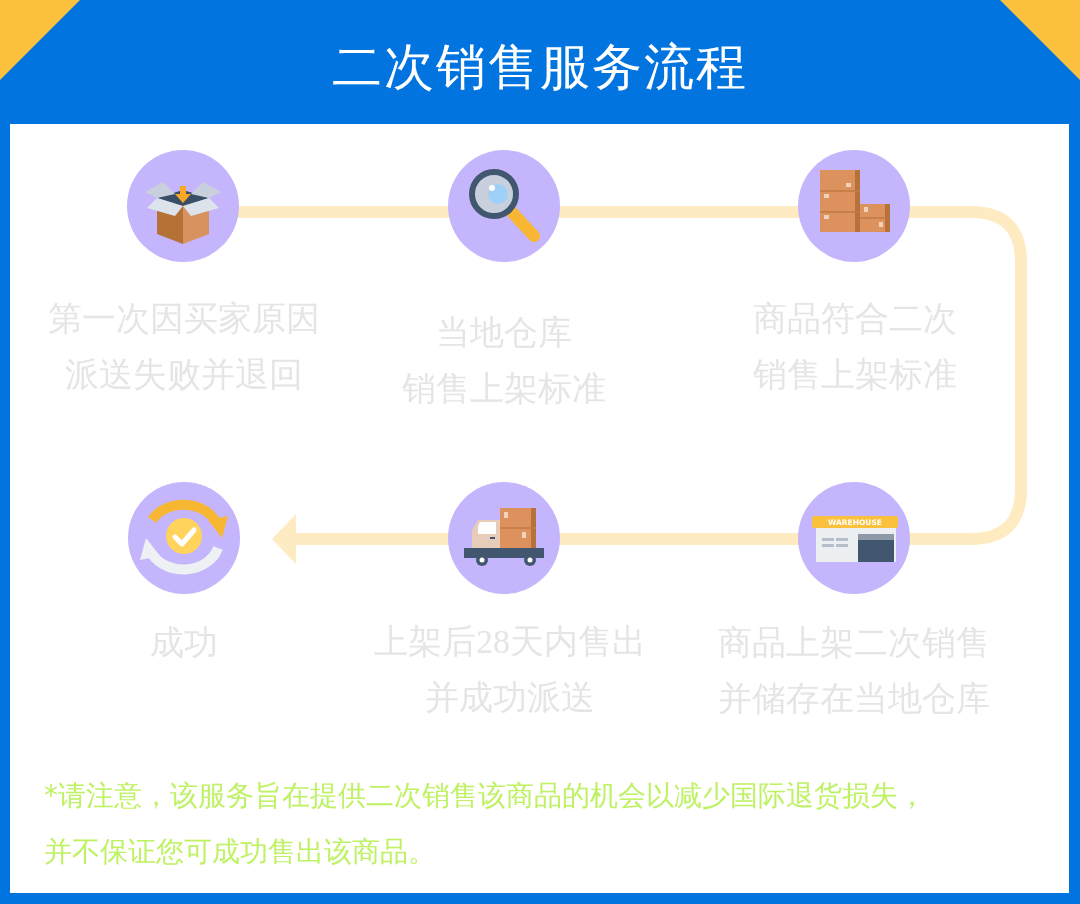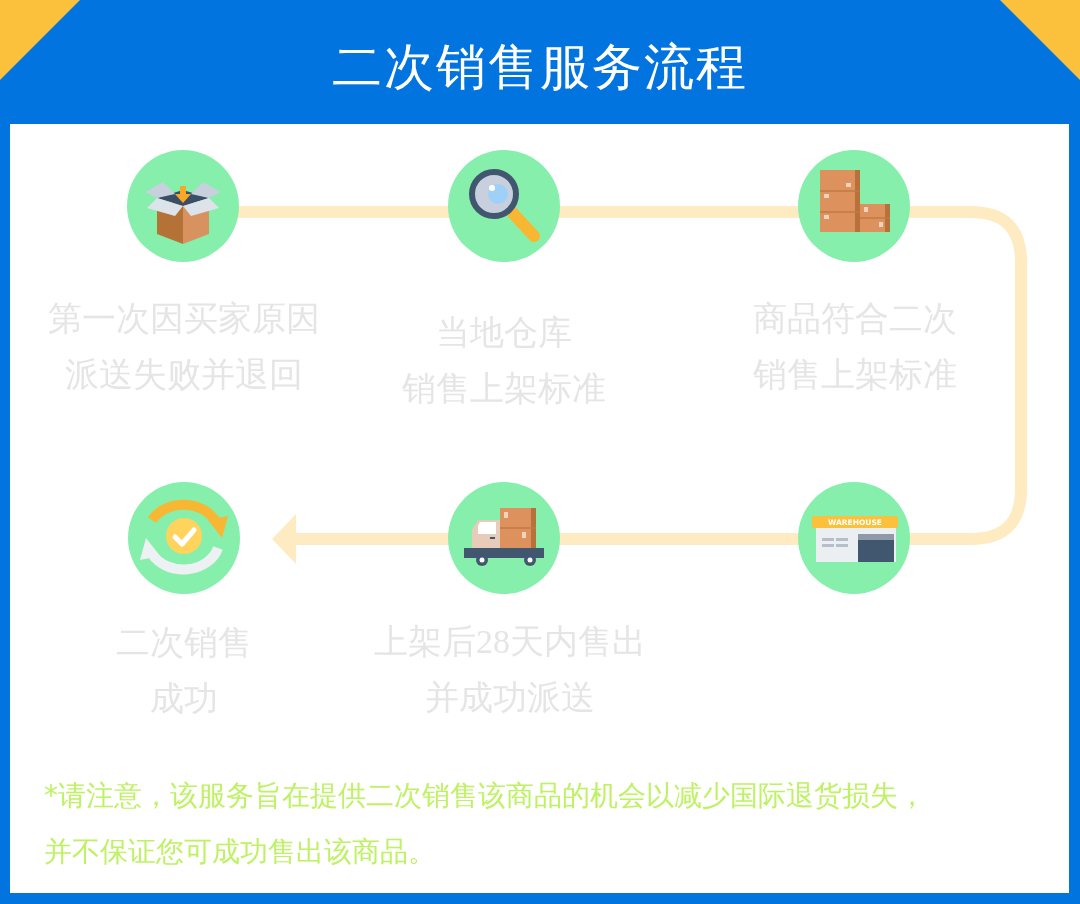--- a/index.html
+++ b/index.html
@@ -13,21 +13,21 @@
     position: absolute; left: 0; top: 36px; width: 1080px; text-align: center;
     color: #ffffff; font-size: 50px; font-weight: normal; letter-spacing: 2px; line-height: 62px;
   }
   .panel {
     position: absolute; left: 10px; top: 124px; width: 1059px; height: 769px;
     background: #ffffff;
   }
   svg.connectors { position: absolute; left: 0; top: 0; }
   .step-icon {
     position: absolute; width: 112px; height: 112px; border-radius: 50%;
-    background: #86efac; overflow: hidden;
+    background: #c4b5fd; overflow: hidden;
   }
   .step-icon svg { position: absolute; left: 0; top: 0; width: 112px; height: 112px; }
   .step-text {
     position: absolute; width: 340px; text-align: center;
     color: #e5e5e5; font-size: 34px; line-height: 56px; font-weight: 500;
   }
   .note {
     position: absolute; left: 44px; top: 768px; width: 1010px;
     color: #bef264; font-size: 28px; line-height: 56px;
   }
@@ -105,20 +105,24 @@
       <text x="57" y="43" text-anchor="middle" font-size="7.5" font-weight="bold" fill="#ffffff" font-family="DejaVu Sans, sans-serif">WAREHOUSE</text>
       <rect x="18" y="46" width="80" height="34" fill="#eceff2"></rect>
       <rect x="24" y="56" width="12" height="3" fill="#b6bfc9"></rect>
       <rect x="38" y="56" width="12" height="3" fill="#b6bfc9"></rect>
       <rect x="24" y="62" width="12" height="3" fill="#b6bfc9"></rect>
       <rect x="38" y="62" width="12" height="3" fill="#b6bfc9"></rect>
       <rect x="60" y="52" width="36" height="28" fill="#8e9aa7"></rect>
       <rect x="60" y="58" width="36" height="22" fill="#40576f"></rect>
     </svg>
   </div>
+  <div class="step-text" style="left:684px;top:614px;">
+    <div>商品上架二次销售</div>
+    <div>并储存在当地仓库</div>
+  </div>
 
   <div class="step-icon" style="left:448px;top:482px;">
     <svg viewBox="0 0 112 112">
       <rect x="52" y="26" width="36" height="40" fill="#dd915d"></rect>
       <rect x="83" y="26" width="5" height="40" fill="#b6723a"></rect>
       <line x1="52" y1="46" x2="88" y2="46" stroke="#c27a45" stroke-width="1.5"></line>
       <rect x="56" y="30" width="4" height="6" fill="#f1d2bc"></rect>
       <rect x="74" y="50" width="4" height="6" fill="#f1d2bc"></rect>
       <path d="M 24 66 L 24 48 L 30 38 L 52 38 L 52 66 Z" fill="#e8ccba"></path>
       <path d="M 32 40 L 48 40 L 48 52 L 30 52 L 30 44 Z" fill="#ffffff"></path>
@@ -139,21 +143,20 @@
     <svg viewBox="0 0 112 112">
       <path d="M 24 38 A 36 30 0 0 1 88 40" fill="none" stroke="#f7b733" stroke-width="10"></path>
       <polygon points="80,38 100,34 94,56" fill="#f7b733"></polygon>
       <path d="M 90 66 A 36 30 0 0 1 24 72" fill="none" stroke="#eef1f4" stroke-width="10"></path>
       <polygon points="32,74 12,78 18,56" fill="#eef1f4"></polygon>
       <circle cx="56" cy="54" r="18" fill="#ffd35c"></circle>
       <polyline points="47,55 54,62 66,48" fill="none" stroke="#ffffff" stroke-width="5" stroke-linecap="round" stroke-linejoin="round"></polyline>
     </svg>
   </div>
   <div class="step-text" style="left:14px;top:614px;">
-    <div>二次销售</div>
     <div>成功</div>
   </div>
 
   <div class="note">
     <div>*请注意，该服务旨在提供二次销售该商品的机会以减少国际退货损失，</div>
     <div>并不保证您可成功售出该商品。</div>
   </div>
 </div>
 
 </body></html>

